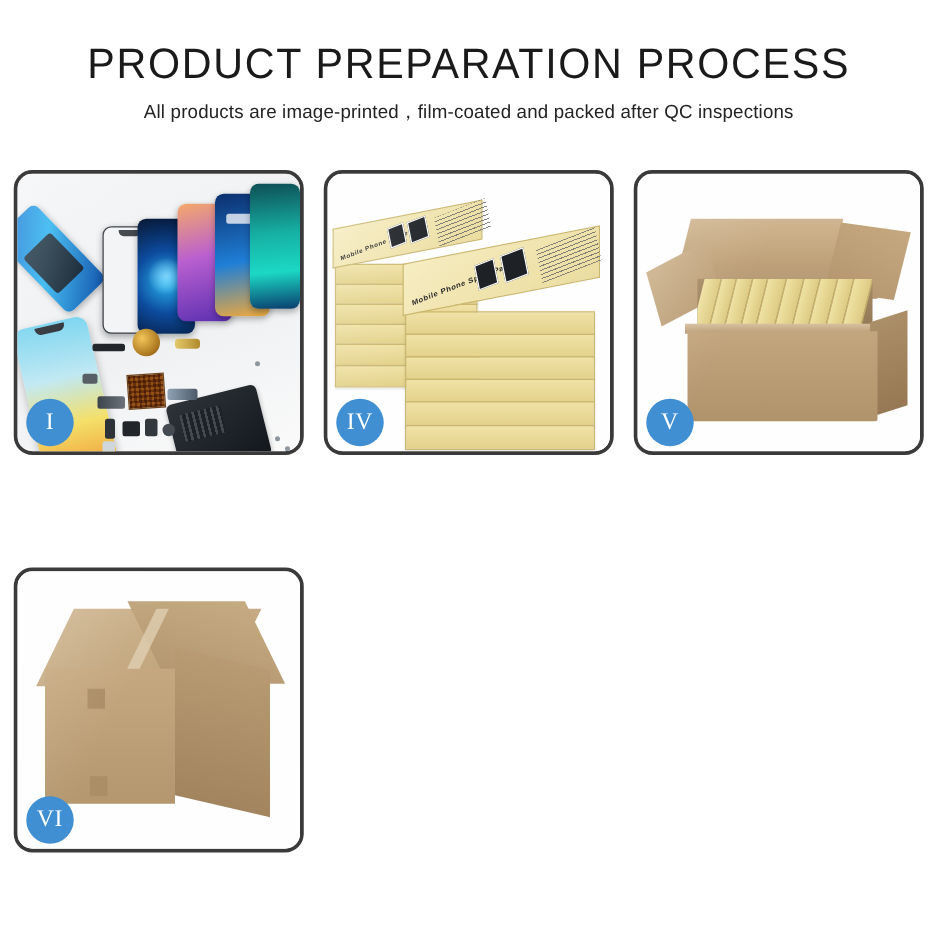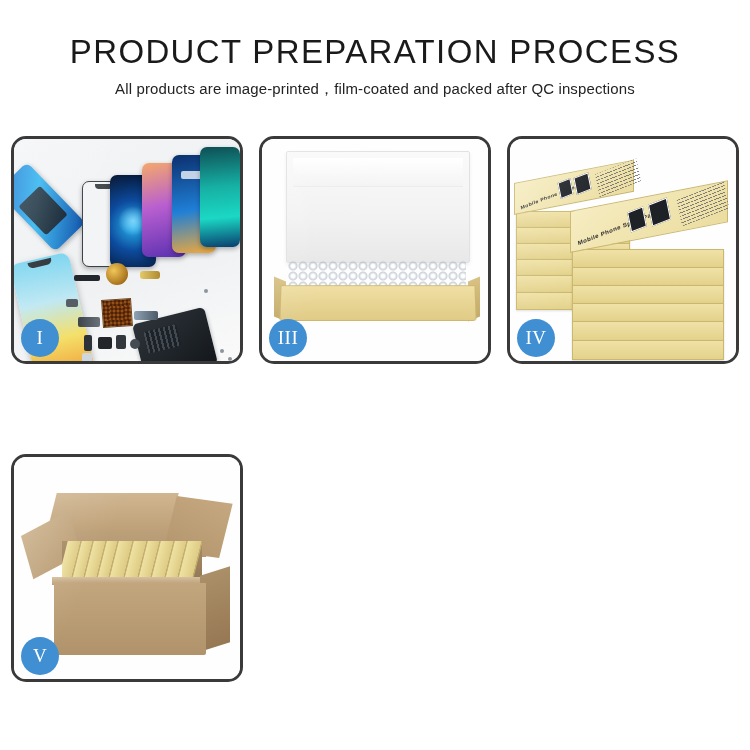--- a/index.html
+++ b/index.html
@@ -217,32 +217,20 @@
       <div class="screw" style="left:206px;top:210px;"></div>
       <div class="screw" style="left:214px;top:218px;"></div>
 
       <div class="screw" style="left:190px;top:150px;"></div>
       <div class="sheen"></div>
     </div>
     <div class="badge">I</div>
   </div>
 
 
-  <div class="panel">
-    <div class="stage">
-      <div class="p3bg"></div>
-      <div class="bx3-lid"></div>
-      <div class="bx3-inner"></div>
-      <div class="bx3-left"></div>
-      <div class="bx3-right"></div>
-      <div class="bx3-front"></div>
-      <div class="sheen"></div>
-    </div>
-    <div class="badge">III</div>
-  </div>
 
   <div class="panel">
     <div class="stage">
       <div class="p4bg"></div>
       <div class="stack">
 
         <div class="sbox" style="left:2px;top:58px;width:112px;height:15px;"></div>
         <div class="sbox" style="left:2px;top:74px;width:112px;height:15px;"></div>
         <div class="sbox" style="left:2px;top:90px;width:112px;height:15px;"></div>
         <div class="sbox" style="left:2px;top:106px;width:112px;height:15px;"></div>
@@ -295,14 +283,28 @@
         <div class="ybar" style="left:120px;width:14px;"></div>
       </div>
       <div class="c5-lip"></div>
       <div class="c5-side"></div>
       <div class="c5-front"></div>
       <div class="sheen"></div>
     </div>
     <div class="badge">V</div>
   </div>
 
+  <div class="panel">
+    <div class="stage">
+      <div class="p6bg"></div>
+      <div class="c6-top"></div>
+      <div class="c6-top2"></div>
+      <div class="c6-tape"></div>
+      <div class="c6-side"></div>
+      <div class="c6-front"></div>
+      <div class="c6-tab" style="left:56px;top:94px;width:14px;height:16px;"></div>
+      <div class="c6-tab" style="left:58px;top:164px;width:14px;height:16px;"></div>
+      <div class="sheen"></div>
+    </div>
+    <div class="badge">VI</div>
+  </div>
 
 </div>
 
 </body></html>

